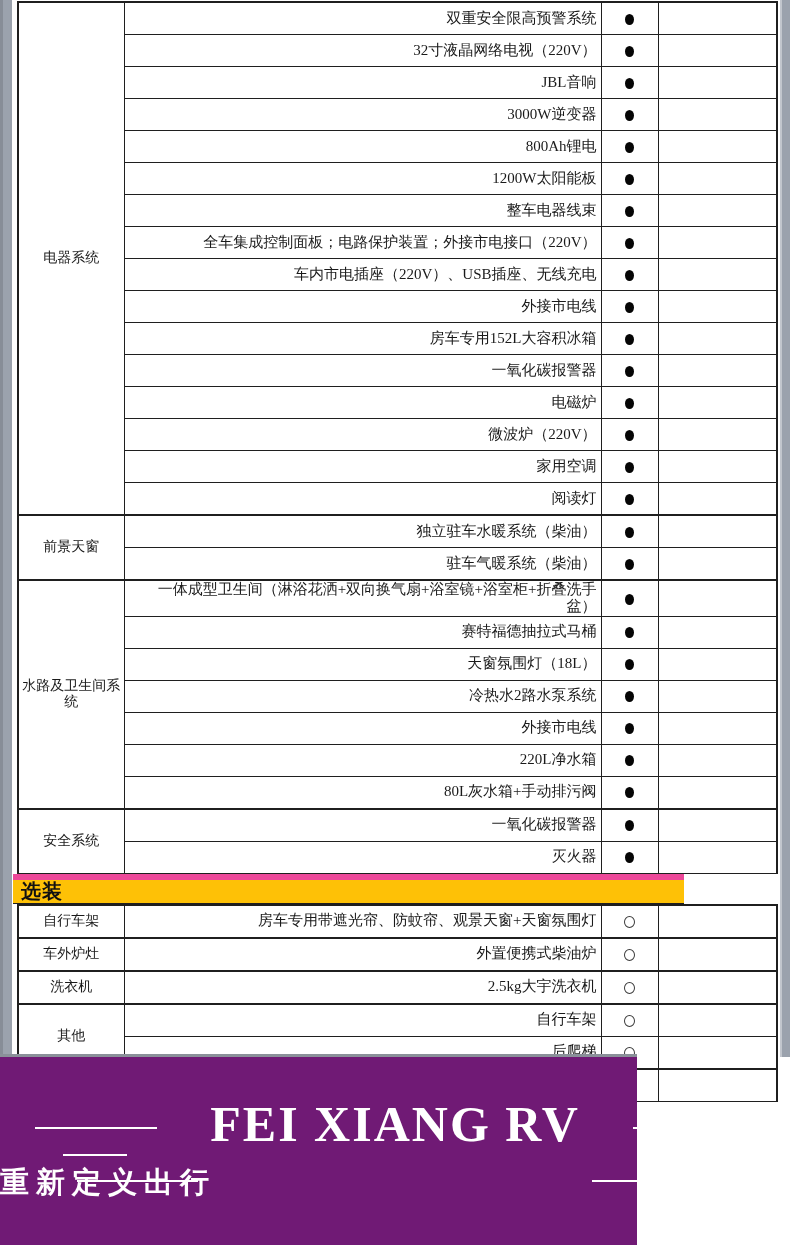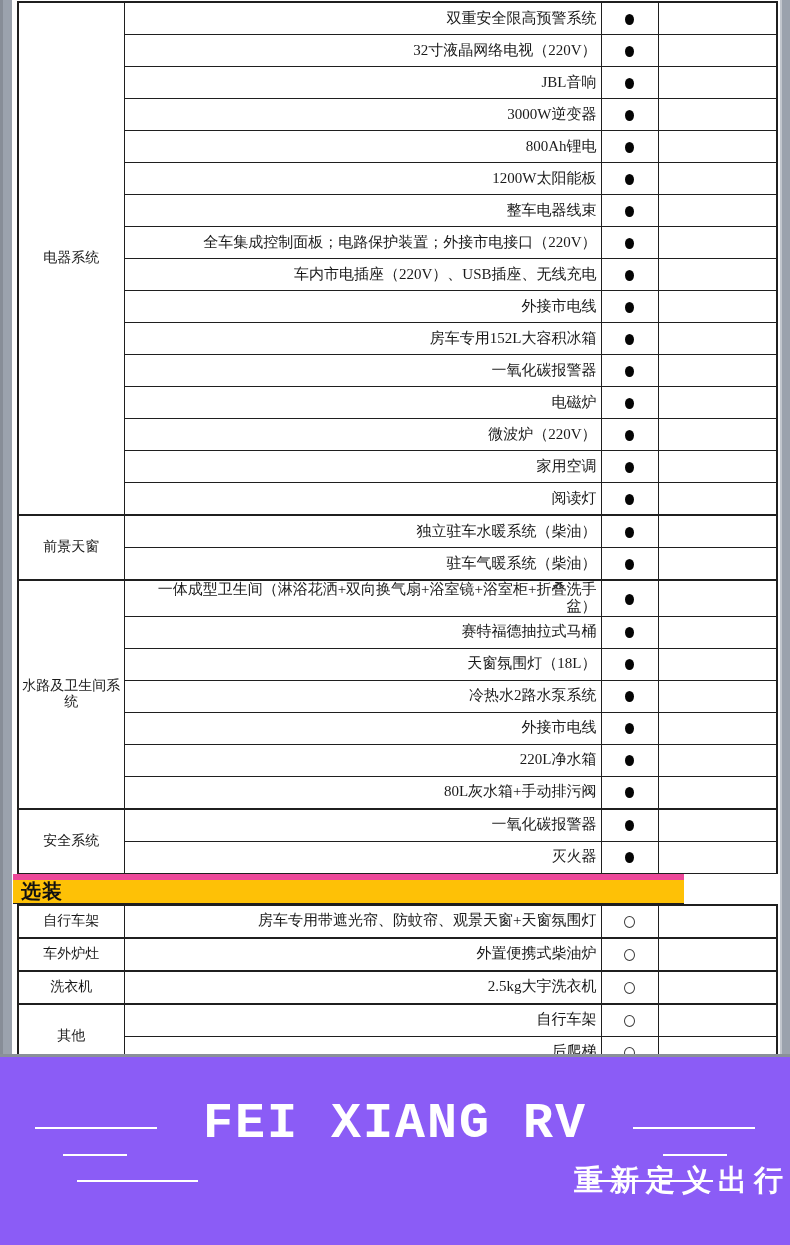--- a/index.html
+++ b/index.html
@@ -65,37 +65,37 @@
     display: flex; align-items: center;
   }
   .opt-banner span {
     font-weight: bold; font-size: 20px; color: #111;
     padding-left: 8px; letter-spacing: 1px;
   }
 
   
   .footer {
     position: absolute; left: 0; bottom: 0;
-    width: 790px; height: 188px;
-    background: #8b5cf6;
+    width: 637px; height: 188px;
+    background: #701a75;
     border-top: 3px solid #8a9099;
     box-sizing: content-box;
-    font-family: Liberation Mono, monospace;
+    font-family: Liberation Serif, serif;
     color: #ffffff;
   }
   .brand {
     position: absolute; left: 0; top: 42px; width: 790px;
     text-align: center;
     font-size: 50px; font-weight: 600; letter-spacing: 2px;
     line-height: 1;
     white-space: nowrap;
   }
   .slogan {
     position: absolute; left: 0; top: 110px; width: 790px;
-    text-align: right;
+    text-align: left;
     font-size: 29px; font-weight: bold; letter-spacing: 7px;
     line-height: 1.1;
     white-space: nowrap;
   }
   .deco-line { position: absolute; height: 2px; background: #ffffff; }
   .dl-l1 { left: 35px;  top: 70px;  width: 122px; }
   .dl-l2 { left: 63px;  top: 97px;  width: 64px;  }
   .dl-l3 { left: 77px;  top: 123px; width: 121px; }
   .dl-r1 { left: 633px; top: 70px;  width: 122px; }
   .dl-r2 { left: 663px; top: 97px;  width: 64px;  }

